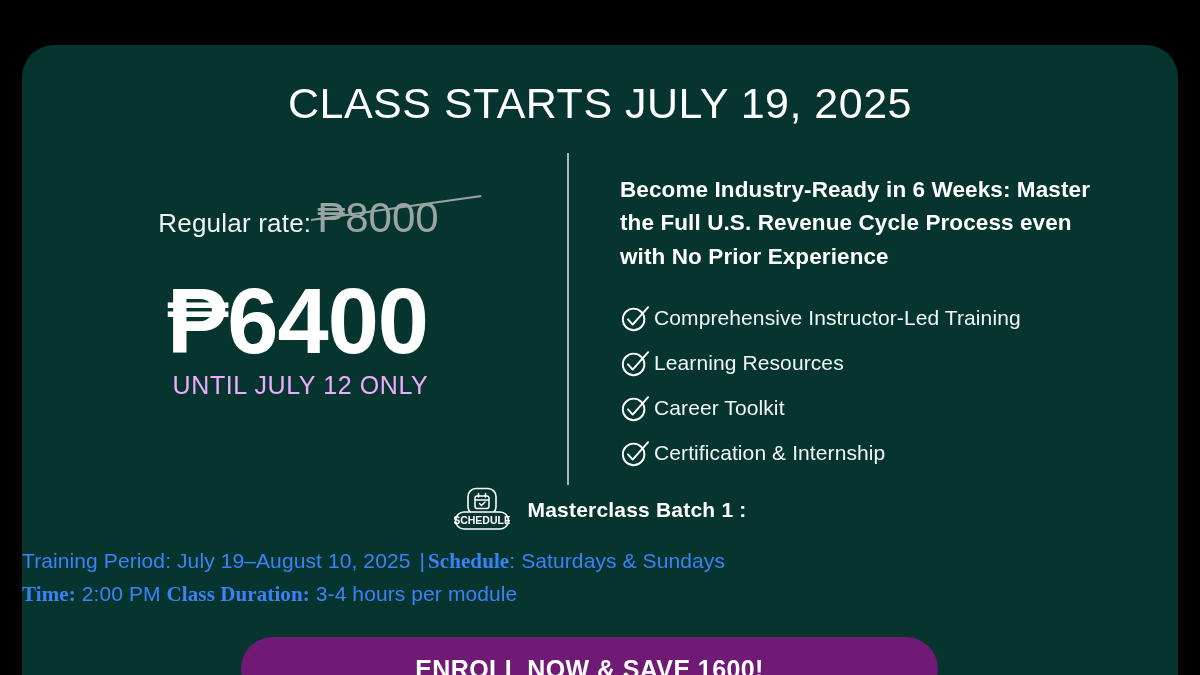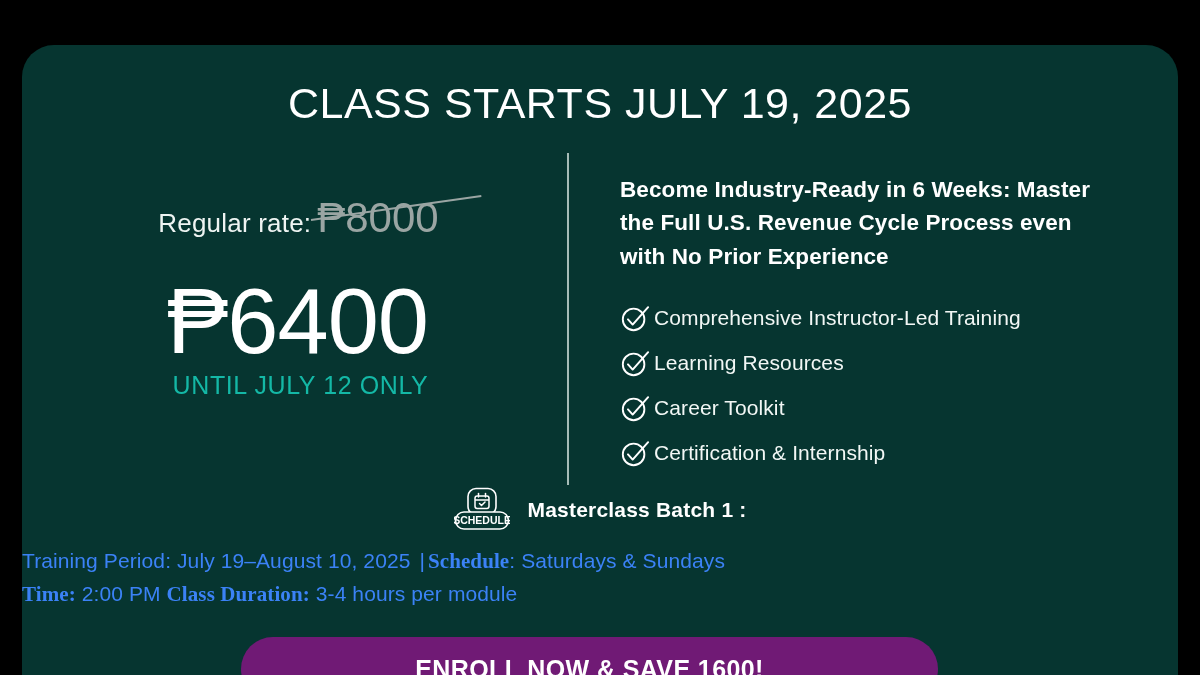--- a/index.html
+++ b/index.html
@@ -101,29 +101,29 @@
     width: 172px;
     height: 2px;
     background: #9aa5a3;
     transform: rotate(-8deg);
     transform-origin: left center;
   }
 
   .big-price {
     color: #ffffff;
     font-size: 92px;
-    font-weight: 400;
+    font-weight: 700;
     letter-spacing: -1px;
     line-height: 1.02;
     margin-top: 36px;
     padding-left: 6px;
   }
 
   .until-line {
-    color: #14b8a6;
+    color: #f0abfc;
     font-size: 25px;
     font-weight: 400;
     letter-spacing: 0.6px;
     margin-top: 2px;
     padding-left: 12px;
   }
 
   
   .feature-col {
     position: absolute;

